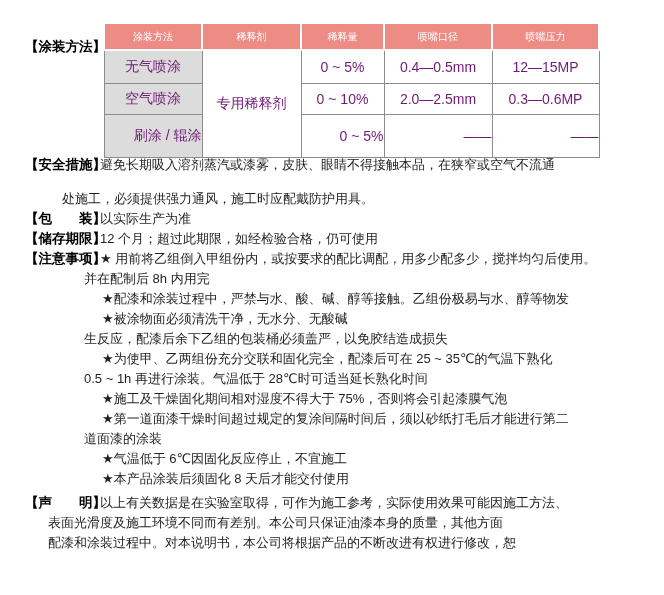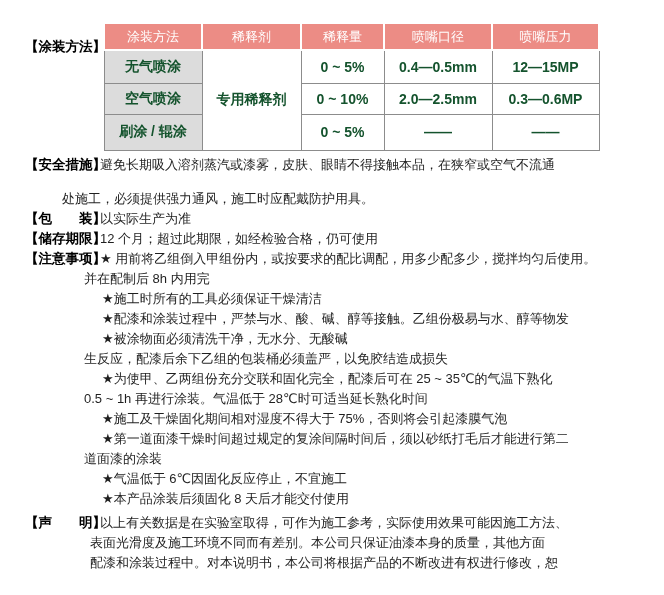--- a/index.html
+++ b/index.html
@@ -16,51 +16,50 @@
     position:absolute; left:25px; top:26px;
     font-weight:bold; font-size:13.5px; color:#000; white-space:nowrap;margin-top:12px;
   }
   .spec-table {
     position:absolute; left:103px; top:22px;
     border-collapse:collapse; table-layout:fixed; width:495px;
   }
   .spec-table th {
     background:#EC8C85; color:#ffffff;
     border:2px solid #ffffff;
-    font-weight:normal; font-size:13px;
+    font-weight:normal; font-size:10px;
     height:27px; text-align:center; vertical-align:middle;
   }
   .spec-table td {
     border:1px solid #8C8C8C;
-    font-size:14px; color:#14532d;
+    font-size:14px; color:#701a75;
     text-align:center; vertical-align:middle;
     background:#ffffff;
-    font-weight:bold;
   }
   .spec-table td.method { background:#DCDCDC; }
   .spec-table tr.r1 td { height:33px; }
   .spec-table tr.r2 td { height:31px;margin-left:28px; }
-  .spec-table tr.r3 td { height:36px; }
+  .spec-table tr.r3 td { height:43px;text-align:right; }
 
   
   .doc {
     position:absolute; left:0; top:150px; right:0;
     padding-top:5px;
   }
   .line { line-height:20px; white-space:nowrap; }
   .lbl {
     display:inline-block; width:73px;
     font-weight:bold; font-size:13.5px; color:#000;
     margin-right:2px; white-space:nowrap; vertical-align:bottom;
   }
   .pl-label  { padding-left:25px; }
   .pl-safety { padding-left:62px; }
   .pl-bullet { padding-left:102px; }
   .pl-wrap   { padding-left:84px; }
-  .pl-cont   { padding-left:90px; }
+  .pl-cont   { padding-left:48px; }
   .mt3 { margin-top:14px; }
   .mt4 { margin-top:4px; }
 </style>
 </head>
 <body>
 
 <div class="tbl-label">【涂装方法】</div>
 
 <table class="spec-table">
   <colgroup>
@@ -114,21 +113,20 @@
   </div>
 
   <div class="line pl-label">
     <span class="lbl">【储存期限】</span><span>12 个月；超过此期限，如经检验合格，仍可使用</span>
   </div>
 
   <div class="line pl-label">
     <span class="lbl">【注意事项】</span><span>★ 用前将乙组倒入甲组份内，或按要求的配比调配，用多少配多少，搅拌均匀后使用。</span>
   </div>
   <div class="line pl-wrap">并在配制后 8h 内用完</div>
-  <div class="line pl-bullet">★施工时所有的工具必须保证干燥清洁</div>
   <div class="line pl-bullet">★配漆和涂装过程中，严禁与水、酸、碱、醇等接触。乙组份极易与水、醇等物发</div>
   <div class="line pl-bullet">★被涂物面必须清洗干净，无水分、无酸碱</div>
   <div class="line pl-wrap">生反应，配漆后余下乙组的包装桶必须盖严，以免胶结造成损失</div>
   <div class="line pl-bullet">★为使甲、乙两组份充分交联和固化完全，配漆后可在 25 ~ 35℃的气温下熟化</div>
   <div class="line pl-wrap">0.5 ~ 1h 再进行涂装。气温低于 28℃时可适当延长熟化时间</div>
   <div class="line pl-bullet">★施工及干燥固化期间相对湿度不得大于 75%，否则将会引起漆膜气泡</div>
   <div class="line pl-bullet">★第一道面漆干燥时间超过规定的复涂间隔时间后，须以砂纸打毛后才能进行第二</div>
   <div class="line pl-wrap">道面漆的涂装</div>
   <div class="line pl-bullet">★气温低于 6℃因固化反应停止，不宜施工</div>
   <div class="line pl-bullet">★本产品涂装后须固化 8 天后才能交付使用</div>

